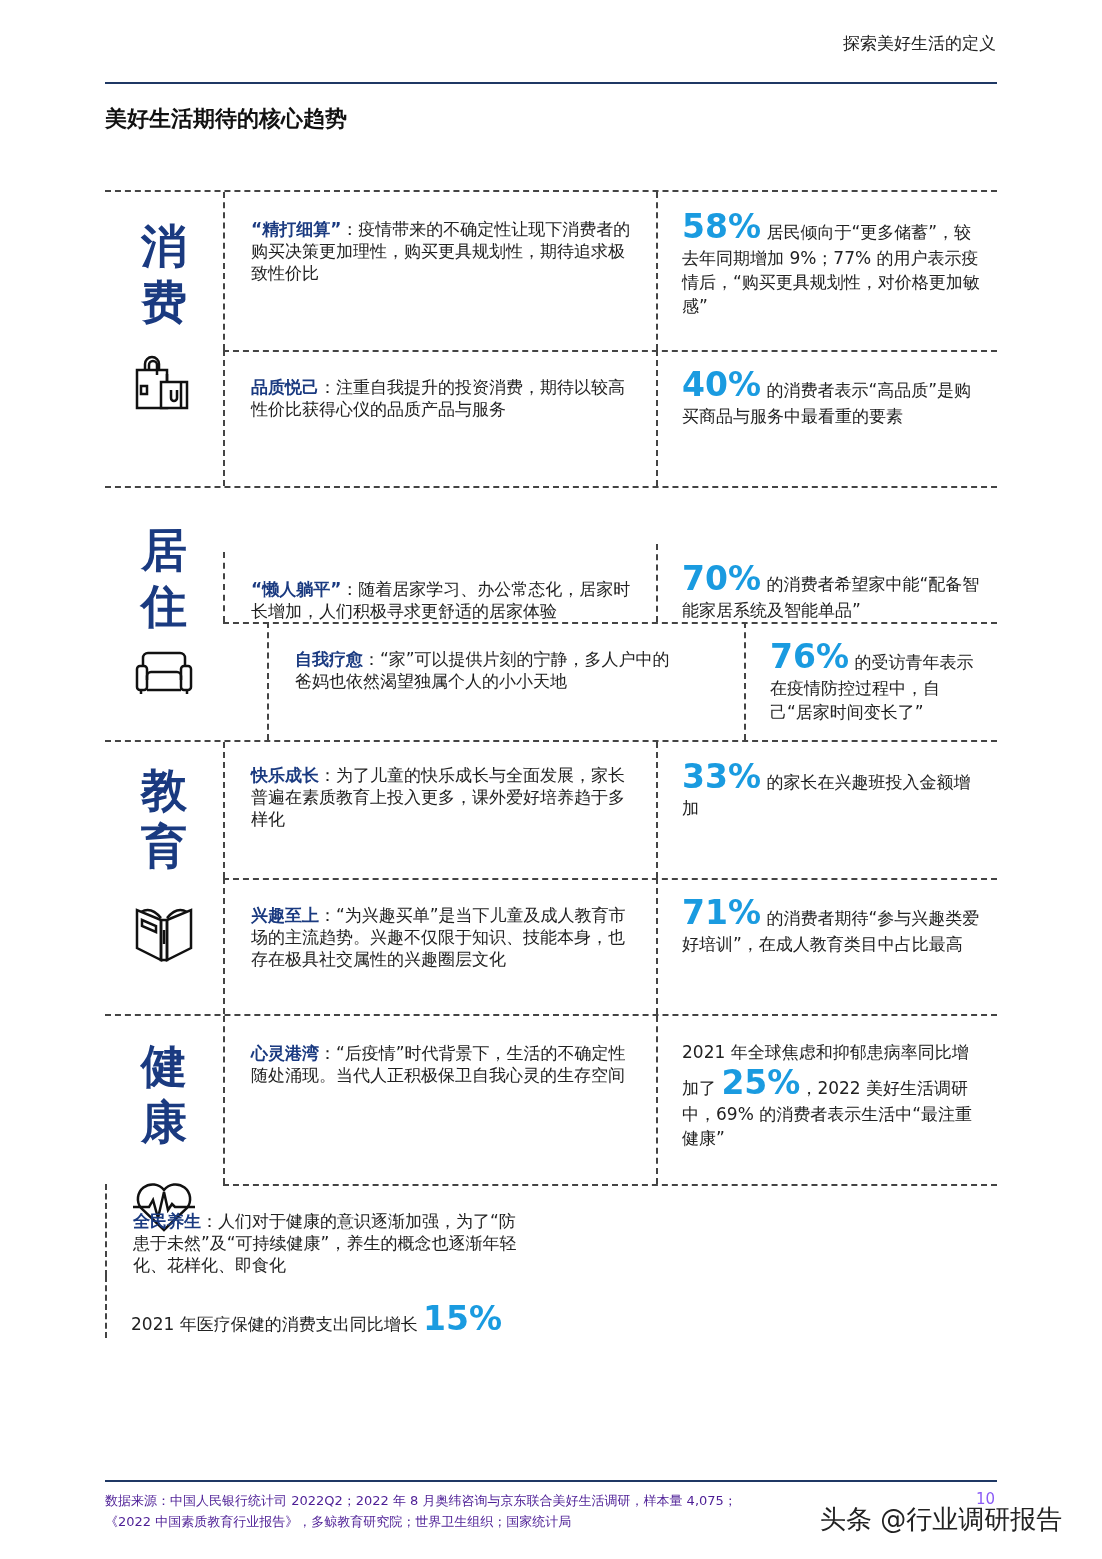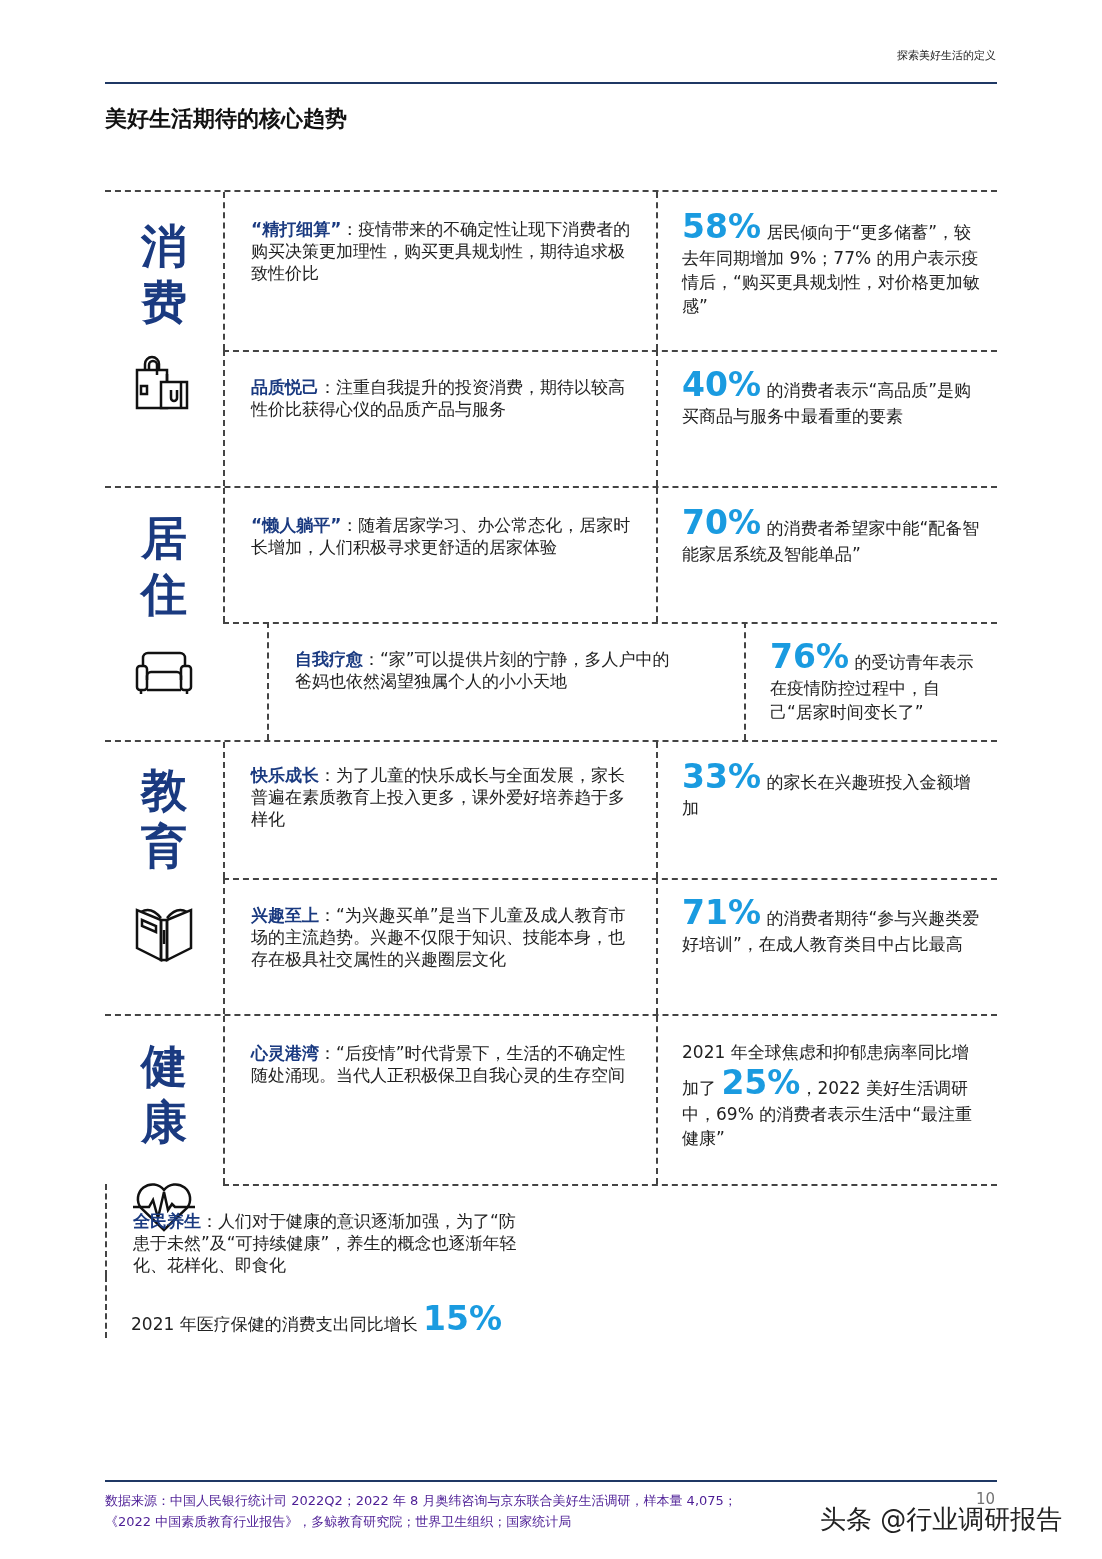--- a/index.html
+++ b/index.html
@@ -1,18 +1,18 @@
 <!DOCTYPE html>
 <html><head>
 <meta charset="utf-8">
 <style>
   html, body { margin:0; padding:0; background:#ffffff; }
   body { width:1102px; height:1559px; position:relative; overflow:hidden;
          font-family:"DejaVu Sans","Liberation Sans",sans-serif; color:#222; }
-  .header-title { position:absolute; right:106px; top:48px; font-size:11px; color:#222; }
+  .header-title { position:absolute; right:106px; top:32px; font-size:17px; color:#222; }
   .header-rule { position:absolute; left:105px; width:892px; top:82px; height:2px; background:#1f3864; }
   .page-title { position:absolute; left:105px; top:104px; font-size:22px; font-weight:bold; color:#111; }
 
   .grid { position:absolute; left:105px; top:190px; width:892px; }
   .section { position:relative; border-top:2px dashed #444; }
   .row { display:flex; position:relative; }
   .cat-col { width:118px; flex:none; position:relative; }
   .desc-col { width:433px; flex:none; border-left:2px dashed #444; position:relative; box-sizing:border-box; padding:26px 18px 0 26px; }
   .stat-col { flex:1; border-left:2px dashed #444; position:relative; box-sizing:border-box; padding:16px 16px 0 24px; }
   .sub-divider { position:absolute; left:118px; right:0; border-top:2px dashed #444; }
@@ -21,21 +21,21 @@
                font-size:46px; font-weight:bold; color:#1a3a80; line-height:56px; }
   .cat-icon { position:absolute; left:26px; width:66px; height:66px; }
 
   .desc { font-size:17px; line-height:22px; color:#222; }
   .desc .kw { color:#1a3a80; font-weight:bold; }
   .stat { font-size:17px; line-height:24px; color:#222; }
   .stat .big { color:#1a9be0; font-size:33px; font-weight:bold; line-height:38px; }
 
   .footer-rule { position:absolute; left:105px; width:892px; top:1480px; height:2px; background:#1f3864; }
   .footer { position:absolute; left:105px; top:1490px; font-size:13px; line-height:21px; color:#4c1d95; }
-  .page-num { position:absolute; left:976px; top:1490px; font-size:15px; color:#737373; }
+  .page-num { position:absolute; left:976px; top:1490px; font-size:15px; color:#8b5cf6; }
   .watermark { position:absolute; left:820px; top:1502px; font-size:26px; color:#222; }
 </style>
 </head>
 <body>
 
 <div class="header-title">探索美好生活的定义</div>
 <div class="header-rule"></div>
 <div class="page-title">美好生活期待的核心趋势</div>
 
 <div class="grid">
@@ -69,31 +69,31 @@
         <div class="desc"><span class="kw">品质悦己</span><span>：注重自我提升的投资消费，期待以较高性价比获得心仪的品质产品与服务</span></div>
       </div>
       <div class="stat-col">
         <div class="stat"><span></span><span class="big">40%</span><span> 的消费者表示“高品质”是购买商品与服务中最看重的要素</span></div>
       </div>
     </div>
   </div>
 
   <div class="section" style="height:252px;">
     <div class="cat-label" style="top:22px;">
-      <div style="width:56px;margin:0 auto;word-break:break-all;">居住</div>
+      <div style="width:56px;margin:12px auto;word-break:break-all;">居住</div>
     </div>
     <svg class="cat-icon" style="top:150px;" viewBox="0 0 66 66" fill="none" stroke="#111" stroke-width="2.5">
       <path d="M12 28 V20 a5 5 0 0 1 5 -5 H49 a5 5 0 0 1 5 5 V28"></path>
       <rect x="6" y="28" width="10" height="24" rx="3"></rect>
       <rect x="50" y="28" width="10" height="24" rx="3"></rect>
       <path d="M16 42 V38 a4 4 0 0 1 4 -4 H46 a4 4 0 0 1 4 4 V42"></path>
       <path d="M16 52 H50"></path>
       <path d="M10 52 v4 M56 52 v4"></path>
     </svg>
-    <div class="row" style="height:134px;">
+    <div class="row" style="height:134px;align-items:flex-end;">
       <div class="cat-col"></div>
       <div class="desc-col">
         <div class="desc"><span class="kw">“懒人躺平”</span><span>：随着居家学习、办公常态化，居家时长增加，人们积极寻求更舒适的居家体验</span></div>
       </div>
       <div class="stat-col">
         <div class="stat"><span></span><span class="big">70%</span><span> 的消费者希望家中能“配备智能家居系统及智能单品”</span></div>
       </div>
     </div>
     <div class="sub-divider" style="top:134px;"></div>
     <div class="row" style="height:118px;gap:44px;">

